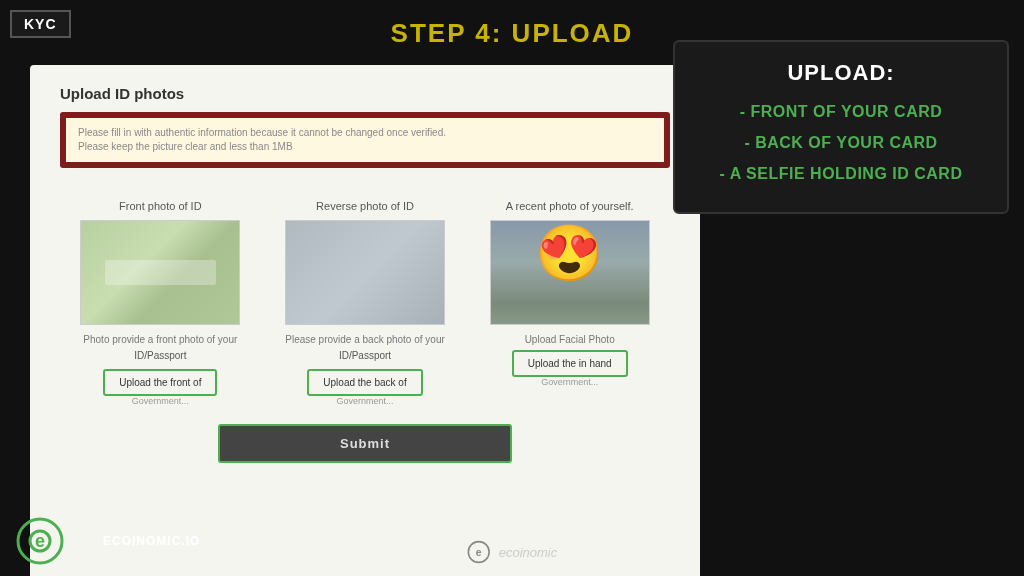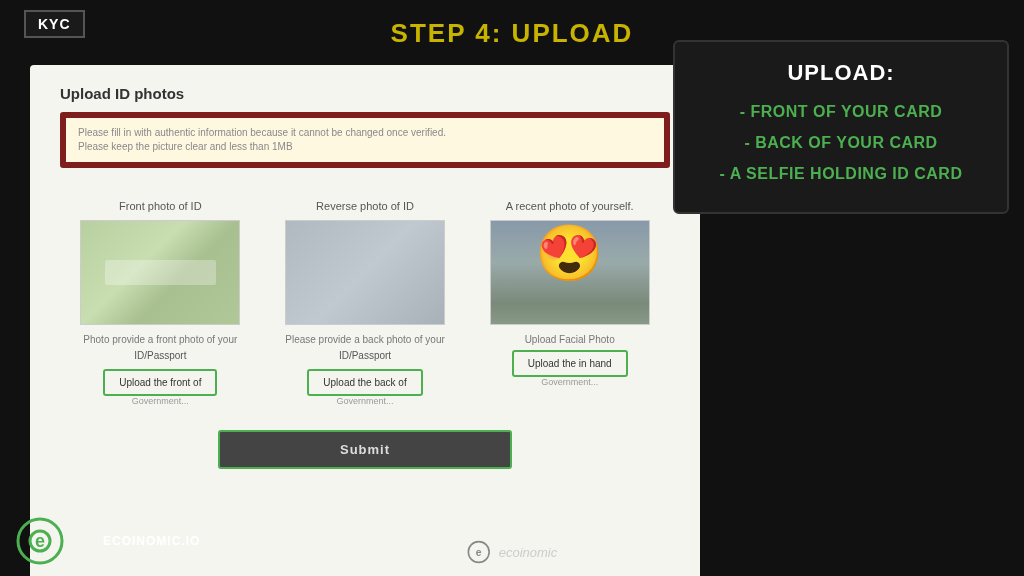--- a/index.html
+++ b/index.html
@@ -9,21 +9,21 @@
       background: #111;
       font-family: 'Arial Black', 'Impact', sans-serif;
       overflow: hidden;
       position: relative;
     }
 
     
     .kyc-badge {
       position: absolute;
       top: 10px;
-      left: 24px;
+      left: 10px;
       background: #1a1a1a;
       border: 2px solid #555;
       color: #fff;
       font-size: 14px;
       font-weight: 900;
       padding: 4px 12px;
       letter-spacing: 1px;
       z-index: 10;
     }
 
@@ -186,21 +186,21 @@
     .document-label {
       font-family: Arial, sans-serif;
       font-size: 9px;
       color: #999;
       text-align: center;
     }
 
     .submit-row {
       display: flex;
       justify-content: center;
-      margin-top: 24px;
+      margin-top: 18px;
     }
 
     .submit-btn {
       background: #444;
       border: 2px solid #4CAF50;
       color: #ddd;
       font-family: Arial, sans-serif;
       font-size: 13px;
       font-weight: bold;
       padding: 10px 120px;

